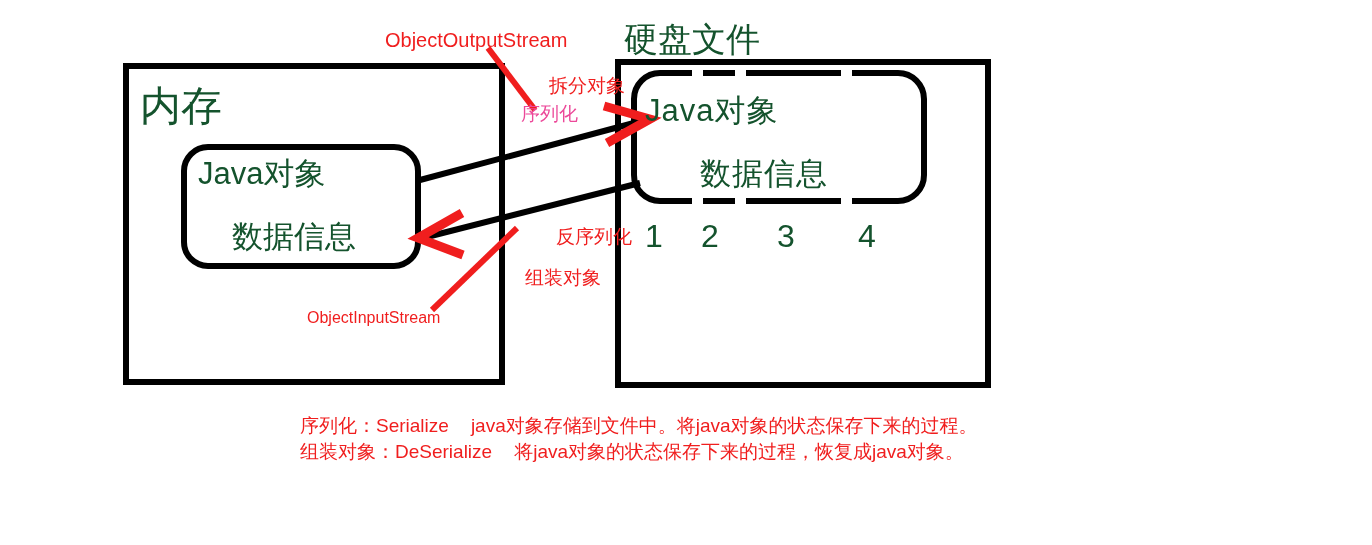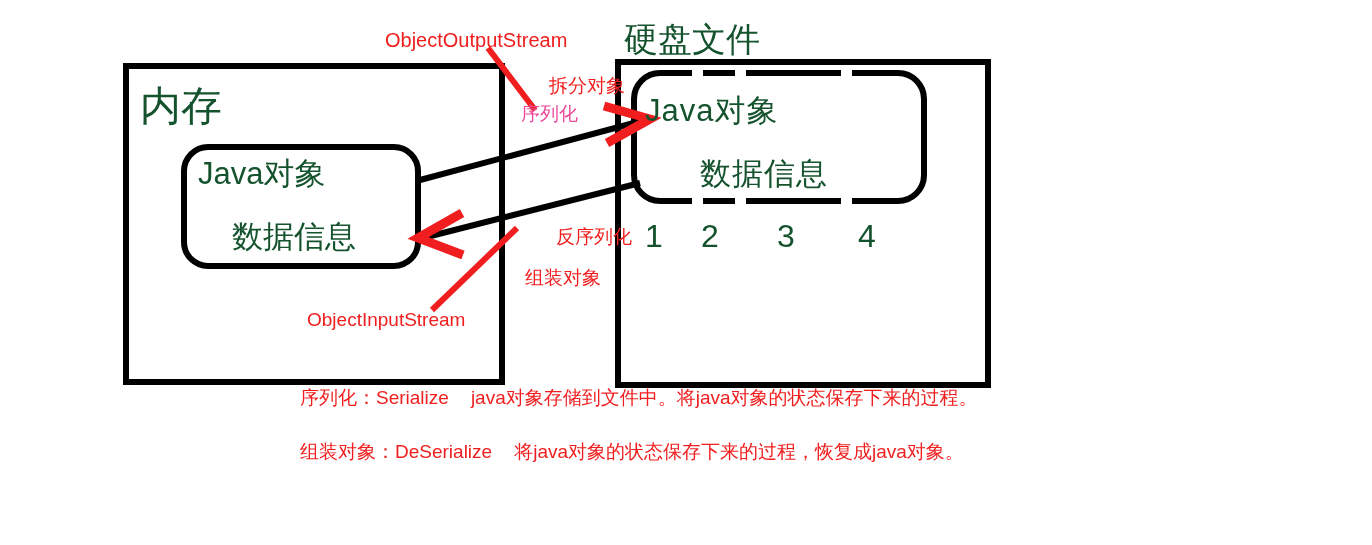--- a/index.html
+++ b/index.html
@@ -82,21 +82,21 @@
   
   #oos-label {
     left: 385px;
     top: 30px;
     font-size: 20px;
     text-align: right;
   }
   #ois-label {
     left: 307px;
     top: 310px;
-    font-size: 19px;
+    font-size: 16px;
   }
   #split-obj-label {
     left: 521px;
     top: 76px;
     font-size: 19px;
     margin-left: 28px;
   }
   #serialize-label {
     left: 521px;
     top: 104px;
@@ -114,21 +114,21 @@
     top: 268px;
     font-size: 19px;
     margin-left: 8px;
   }
 
   
   .legend {
     font-size: 19px;
     left: 300px;
   }
-  #legend-line-1 { top: 388px; }
+  #legend-line-1 { top: 416px; }
   #legend-line-2 { top: 442px; }
   .legend .seg { display: inline; }
   .legend .gap { display: inline-block; width: 22px; }
 </style>
 </head>
 <body>
 
 <svg id="canvas" viewBox="0 0 1372 545" xmlns="http://www.w3.org/2000/svg">
 
   <rect x="126" y="66" width="376" height="316" fill="none" stroke="#000000" stroke-width="6"></rect>

